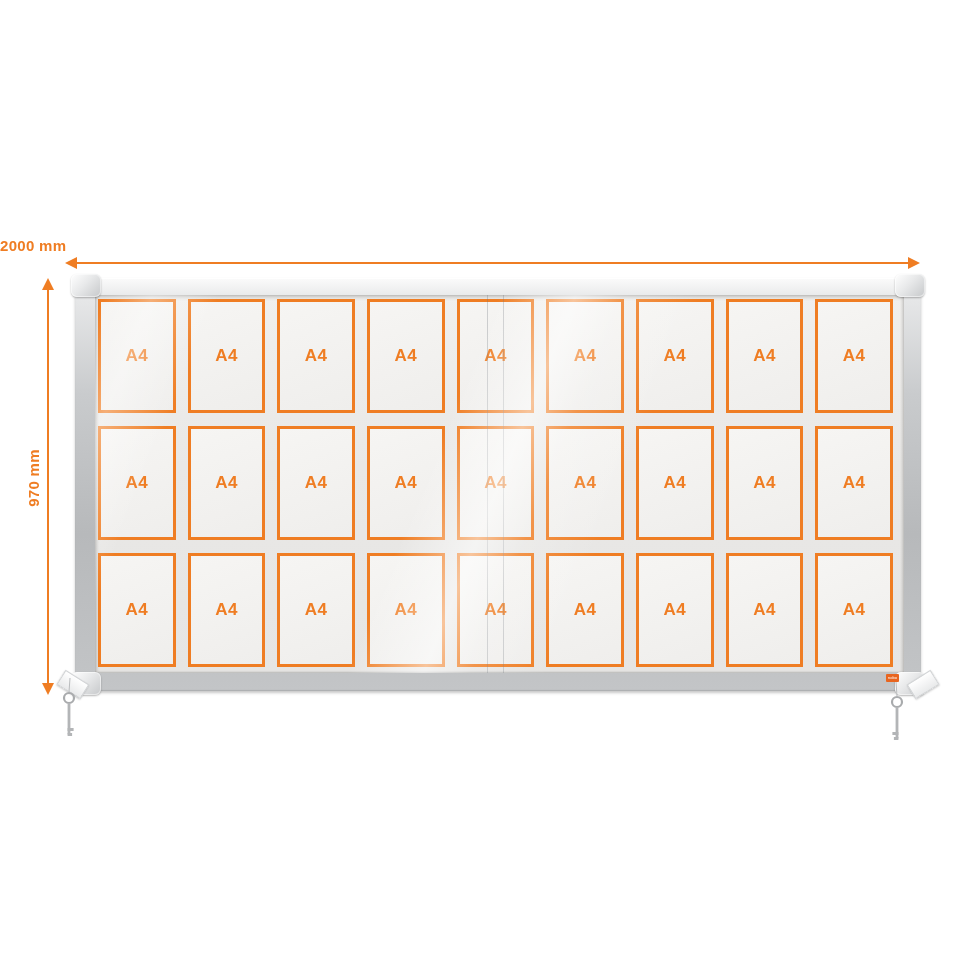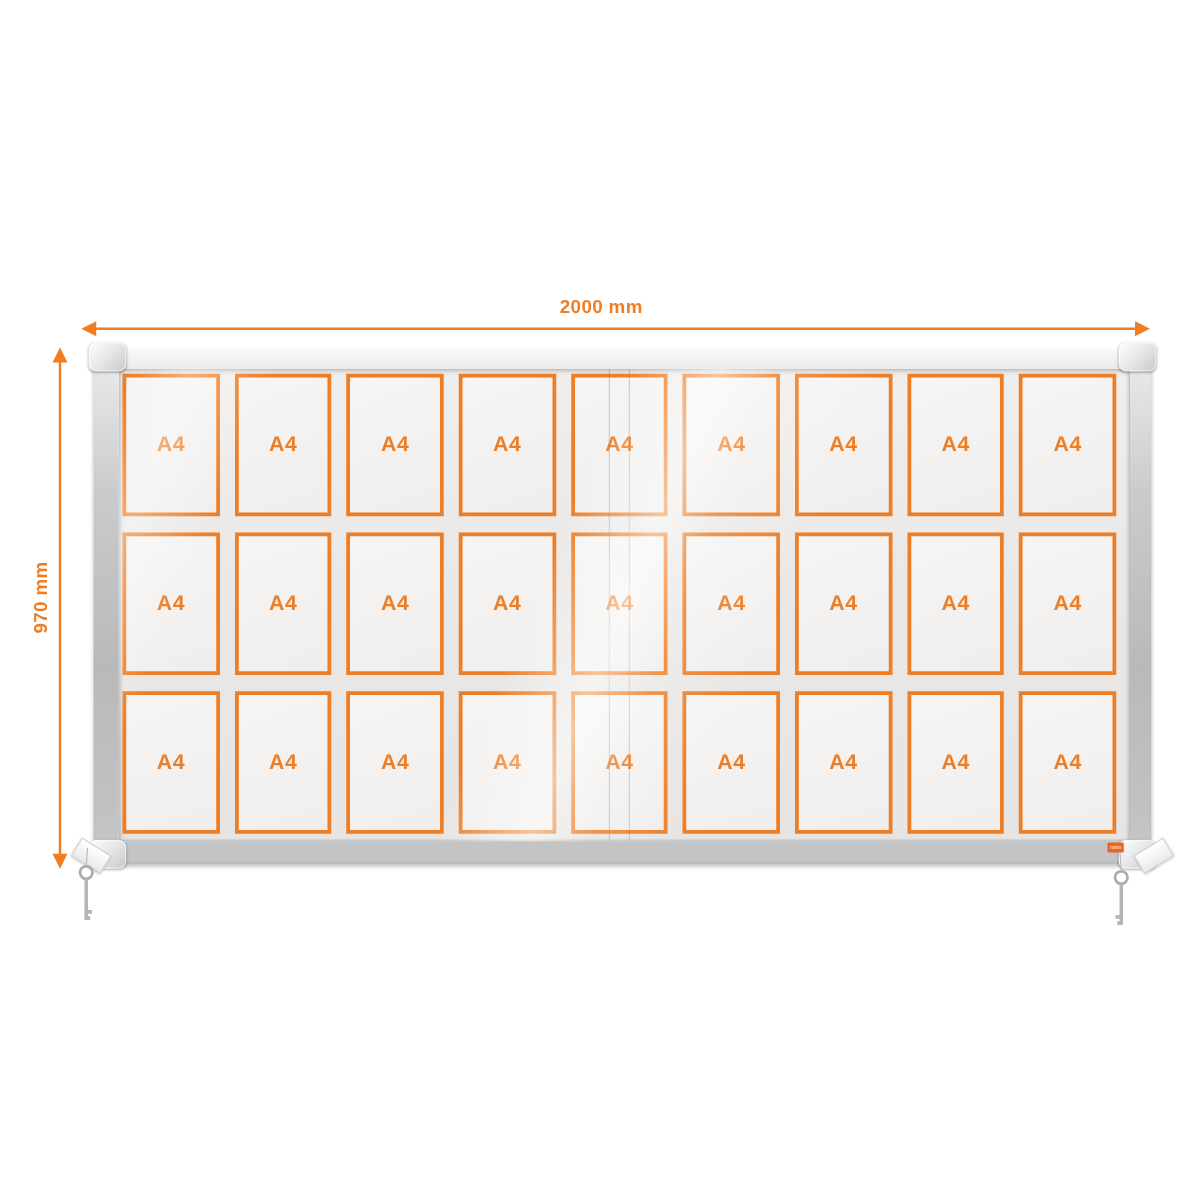--- a/index.html
+++ b/index.html
@@ -6,21 +6,21 @@
     --orange:#EF7D23;
     --frame-hi:#fbfbfb;
     --frame-mid:#c9cbcd;
     --frame-lo:#b7b9bb;
   }
   html,body{margin:0;padding:0;}
   body{background:#ffffff;font-family:"Liberation Sans", sans-serif;}
   .canvas{position:relative;width:962px;height:962px;background:#ffffff;overflow:hidden;}
 
   
-  .dim-h-label{position:absolute;left:0;top:237px;width:962px;text-align:center;
+  .dim-h-label{position:absolute;left:0;top:237px;width:962px;text-align:left;
     font-weight:700;font-size:15px;color:var(--orange);letter-spacing:.3px;}
   .dim-h-line{position:absolute;left:76px;top:262px;width:834px;height:2px;background:var(--orange);}
   .arrow{position:absolute;width:0;height:0;border-style:solid;}
   .arrow-left{left:65px;top:257px;border-width:6px 12px 6px 0;
     border-color:transparent var(--orange) transparent transparent;}
   .arrow-right{left:908px;top:257px;border-width:6px 0 6px 12px;
     border-color:transparent transparent transparent var(--orange);}
   .dim-v-label{position:absolute;left:33px;top:478px;transform:translate(-50%,-50%) rotate(-90deg);
     font-weight:700;font-size:15px;color:var(--orange);white-space:nowrap;letter-spacing:.3px;}
   .dim-v-line{position:absolute;left:47px;top:289px;width:2px;height:396px;background:var(--orange);}

